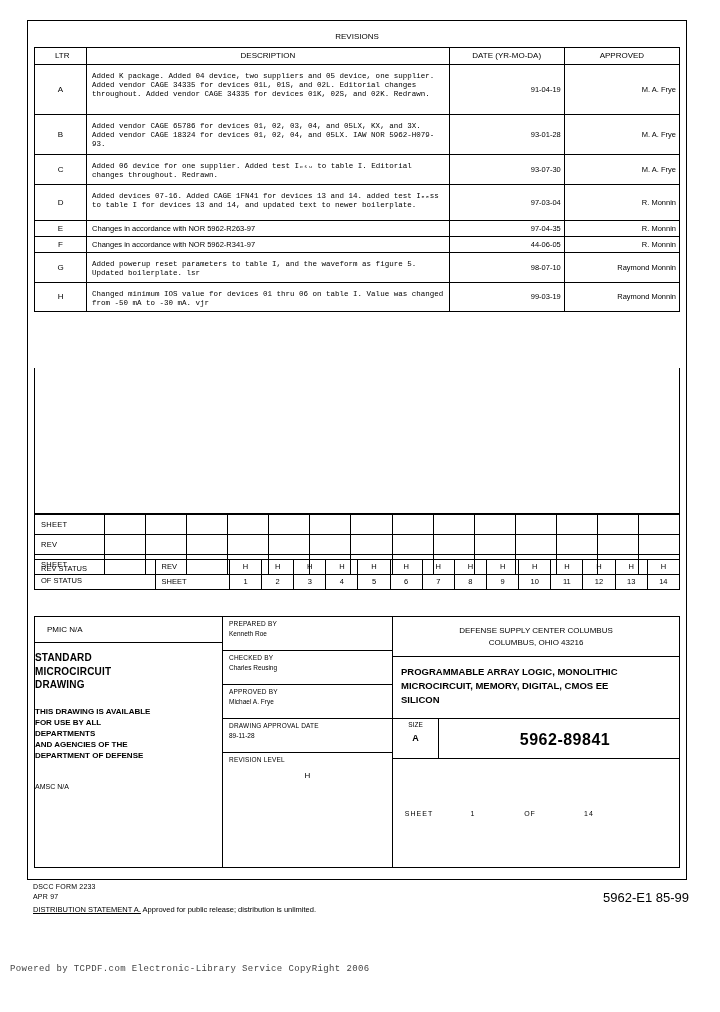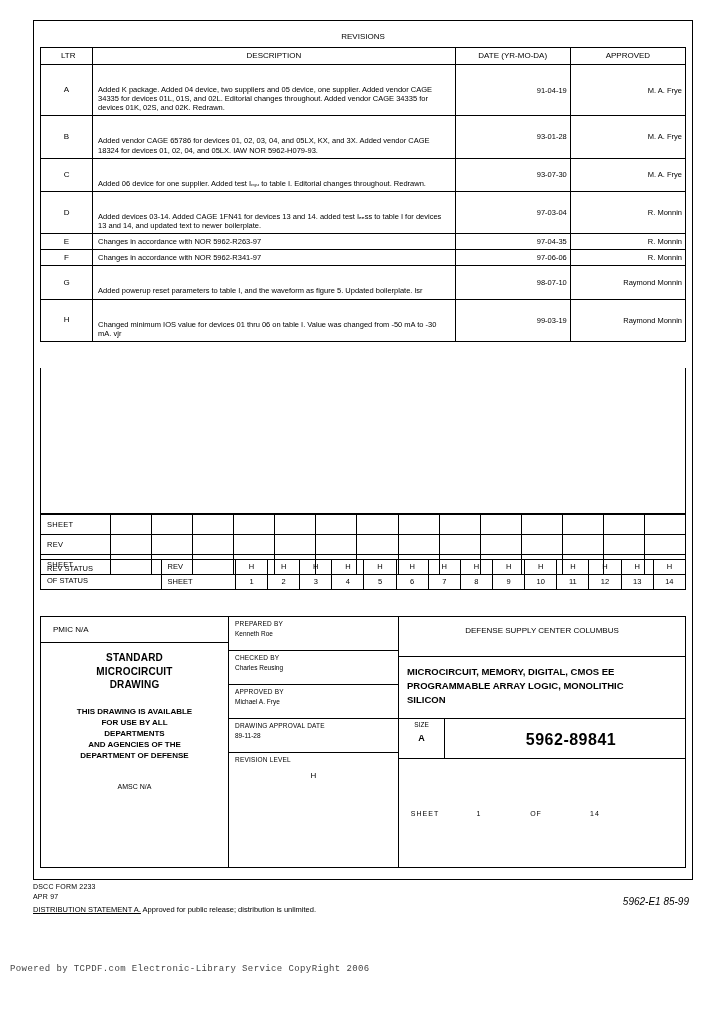--- a/index.html
+++ b/index.html
@@ -15,21 +15,21 @@
     position: relative;
   }
   .page {
     position: absolute;
     left: 0; top: 0;
     width: 720px;
     height: 1012px;
   }
   .sheet {
     position: absolute;
-    left: 33px;
+    left: 27px;
     top: 20px;
     width: 660px;
     height: 860px;
     border: 1.5px solid #000;
     box-sizing: border-box;
   }
   table {
     border-collapse: collapse;
     table-layout: fixed;
   }
@@ -70,21 +70,21 @@
   }
   .rev-table td.desc {
     text-align: left;
     padding: 3px 5px;
   }
   .rev-table td.date, .rev-table td.appr {
     text-align: right;
     vertical-align: middle;
     font-size: 7.5px;
   }
-  .rev-table td.desc1 { padding-top: 20px; }
+  .rev-table td.desc1 { padding-top: 7px; font-family: Liberation Mono, monospace; }
 
   
   .blank-band {
     position: absolute;
     left: 6px;
     width: 646px;
     border-left: 1px solid #000;
     border-right: 1px solid #000;
     border-bottom: 1px solid #000;
     box-sizing: border-box;
@@ -150,21 +150,21 @@
     height: 26px;
     border-bottom: 1px solid #000;
     display: flex;
     align-items: center;
     padding-left: 12px;
     font-size: 8px;
     box-sizing: border-box;
   }
   .smd {
     flex: 1;
-    text-align: center;
+    text-align: left;
     padding-top: 8px;
     box-sizing: border-box;
   }
   .smd .t1 {
     font-size: 10px;
     font-weight: bold;
     line-height: 1.35;
     letter-spacing: .2px;
   }
   .smd .t2 {
@@ -270,23 +270,22 @@
   }
   .footer .form { letter-spacing: .2px; line-height: 1.45; }
   .footer .ds {
     margin-top: 3px;
     font-size: 7.5px;
   }
   .footer .ds u { text-decoration: underline; }
   .footer .rightcode {
     position: absolute;
     right: 4px;
-    top: 14px;
-    font-size: 10px;
-    font-style: italic;
+    top: 8px;
+    font-size: 13px;
   }
   .powered {
     position: absolute;
     left: 10px;
     top: 964px;
     font-size: 9px;
     font-family: "Liberation Mono", monospace;
     color: #444;
     letter-spacing: .4px;
   }
@@ -327,34 +326,34 @@
         <td class="appr">M. A. Frye</td>
       </tr>
       <tr style="height:30px">
         <td class="ltr">C</td>
         <td class="desc desc1">Added 06 device for one supplier.  Added test Iₒₛᵤ to table I.  Editorial changes throughout.  Redrawn.</td>
         <td class="date">93-07-30</td>
         <td class="appr">M. A. Frye</td>
       </tr>
       <tr style="height:36px">
         <td class="ltr">D</td>
-        <td class="desc desc1">Added devices 03-14.  Added CAGE 1FN41 for devices 13 and 14.  added test Iₑₑss to table I for devices 13 and 14, and updated text to newer boilerplate.</td>
+        <td class="desc desc1">Added devices 07-16.  Added CAGE 1FN41 for devices 13 and 14.  added test Iₑₑss to table I for devices 13 and 14, and updated text to newer boilerplate.</td>
         <td class="date">97-03-04</td>
         <td class="appr">R. Monnin</td>
       </tr>
       <tr style="height:15px">
         <td class="ltr">E</td>
         <td class="desc">Changes in accordance with NOR 5962-R263-97</td>
         <td class="date">97-04-35</td>
         <td class="appr">R. Monnin</td>
       </tr>
       <tr style="height:15px">
         <td class="ltr">F</td>
         <td class="desc">Changes in accordance with NOR 5962-R341-97</td>
-        <td class="date">97-06-06</td>
+        <td class="date">44-06-05</td>
         <td class="appr">R. Monnin</td>
       </tr>
       <tr style="height:28px">
         <td class="ltr">G</td>
         <td class="desc desc1">Added powerup reset parameters to table I, and the waveform as figure 5.  Updated boilerplate.   lsr</td>
         <td class="date">98-07-10</td>
         <td class="appr">Raymond Monnin</td>
       </tr>
       <tr style="height:26px">
         <td class="ltr">H</td>
@@ -541,24 +540,25 @@
         </div>
         <div class="mid-cell last">
           <div class="cap">REVISION LEVEL</div>
           <div class="val">H</div>
         </div>
       </div>
 
       <div class="col-right">
         <div class="dscc">
           <div>DEFENSE SUPPLY CENTER COLUMBUS</div>
+          <div>COLUMBUS, OHIO  43216</div>
         </div>
         <div class="descblock">
+          <div>PROGRAMMABLE ARRAY LOGIC, MONOLITHIC</div>
           <div>MICROCIRCUIT, MEMORY, DIGITAL, CMOS EE</div>
-          <div>PROGRAMMABLE ARRAY LOGIC, MONOLITHIC</div>
           <div>SILICON</div>
         </div>
         <div class="idrow">
           <div class="idcell id-size">
             <div class="cap">SIZE</div>
             <div class="val">A</div>
           </div>
           <div class="idcell id-num">
             <div class="val">5962-89841</div>
           </div>

